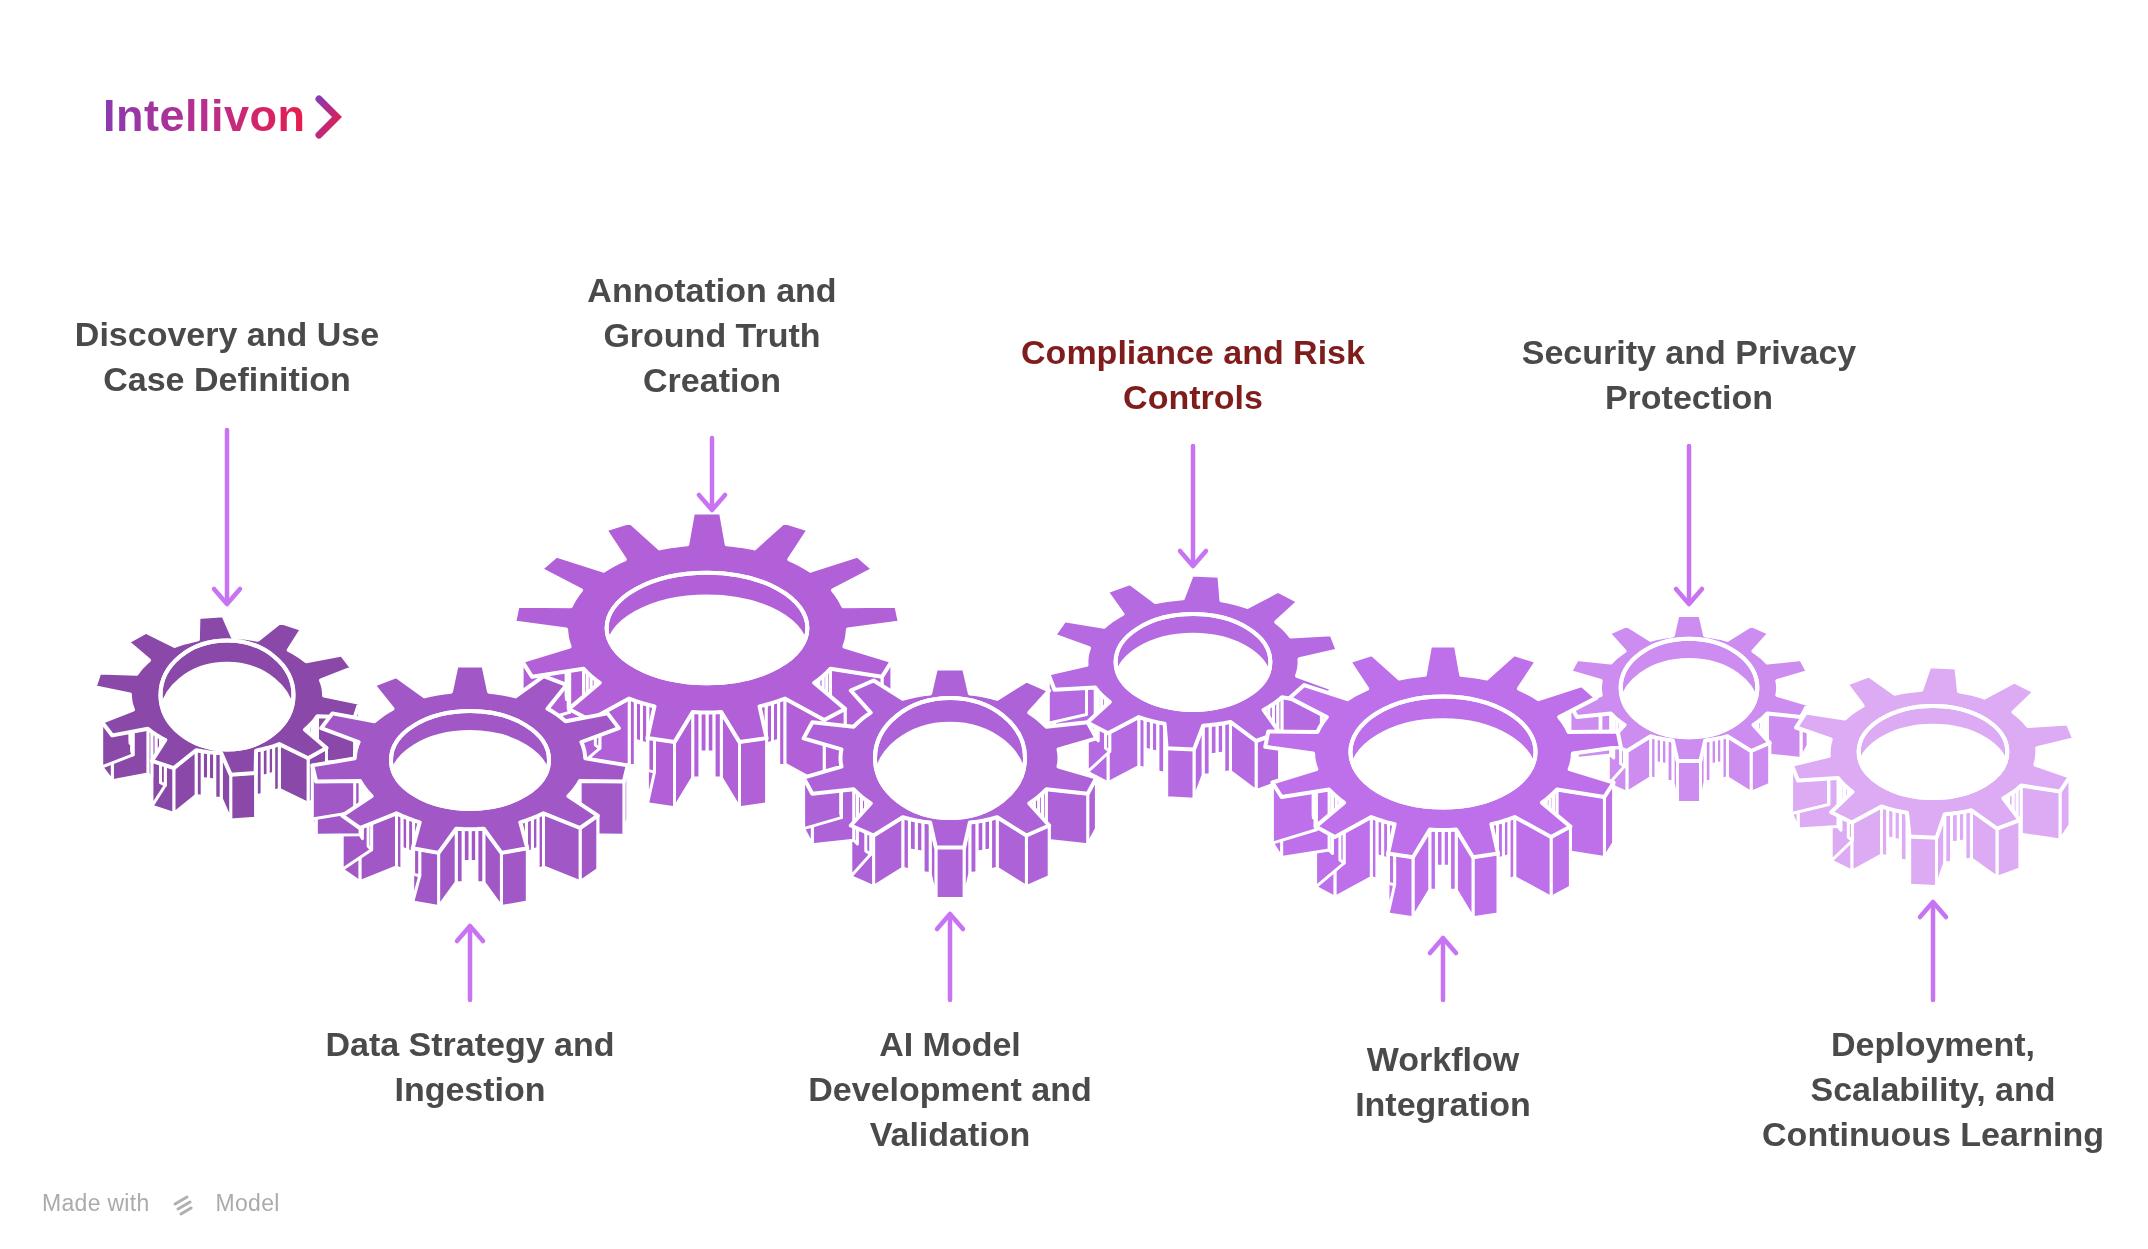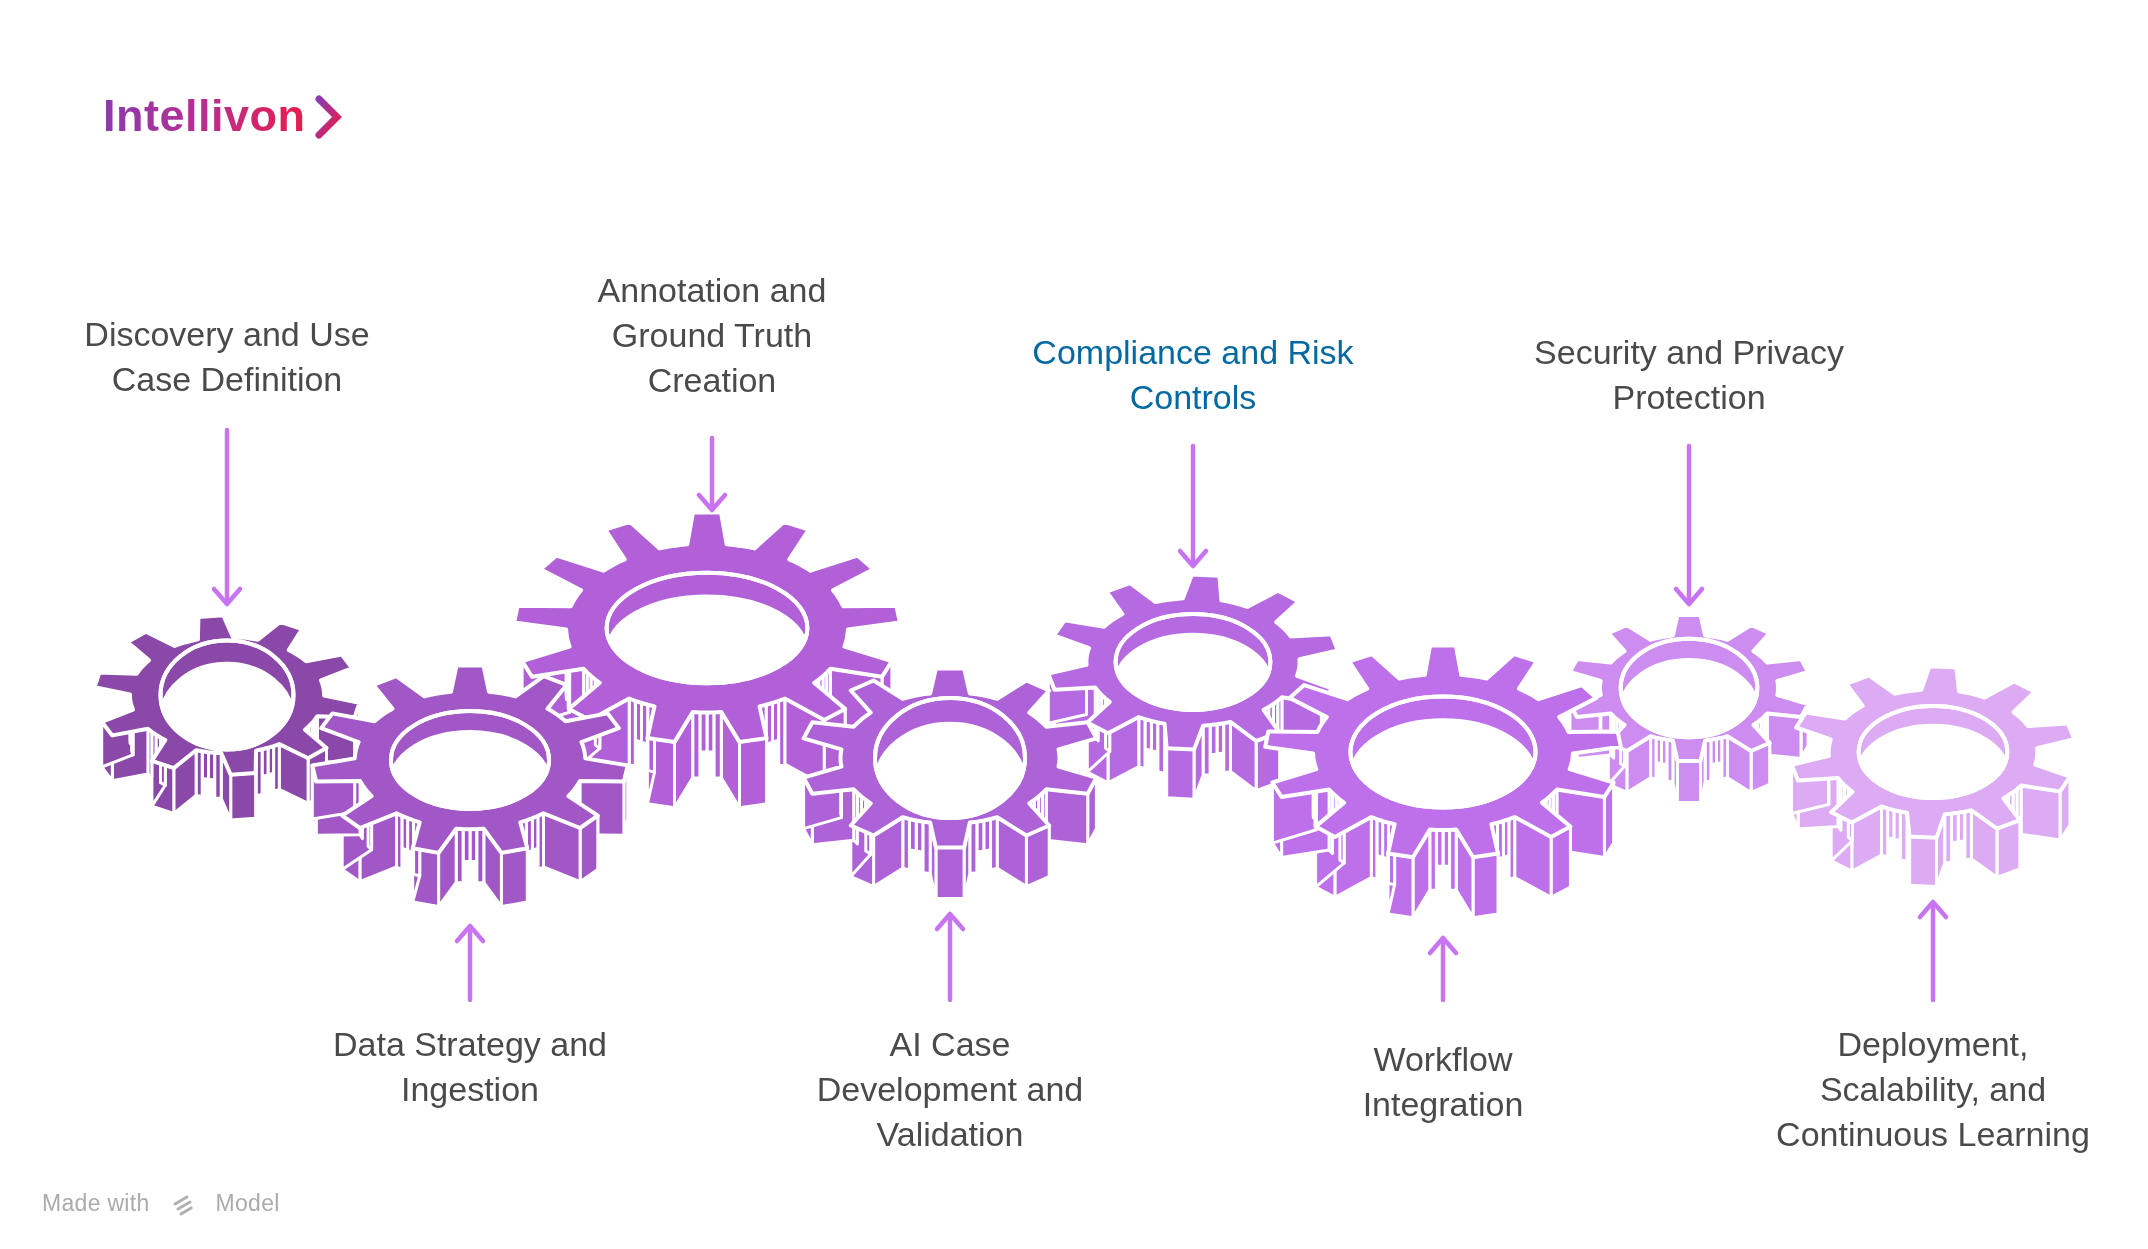--- a/index.html
+++ b/index.html
@@ -7,21 +7,21 @@
   body{font-family:"Liberation Sans",sans-serif}
   .stage{position:relative;width:2148px;height:1249px;background:#fff;overflow:hidden}
   .logo{position:absolute;left:103px;top:90px;display:flex;align-items:center;gap:8px}
   .logo-text{
     font-size:45px;font-weight:700;letter-spacing:.5px;
     background:linear-gradient(90deg,#8b3ab0 0%,#b92f8d 52%,#ea1b49 100%);
     -webkit-background-clip:text;background-clip:text;color:transparent}
   .logo-chevron{display:block;margin-top:2px}
   #gearsvg{position:absolute;left:0;top:0}
   .step-label{position:absolute;width:560px;transform:translateX(-50%);
-    text-align:center;font-size:34px;font-weight:400;color:#4a4a4a;
+    text-align:center;font-size:34px;font-weight:700;color:#4a4a4a;
     line-height:45px;white-space:pre-line}
   .footer{position:absolute;left:42px;top:1190px;display:flex;align-items:center;gap:20px;
     font-size:23px;color:#ababab;font-weight:500;letter-spacing:.3px}
 </style>
 </head>
 <body>
 
 <div class="stage">
 
   <div class="logo">
@@ -465,24 +465,24 @@
     </svg>
 
   <div id="labels">
       <div class="step-label" style="left: 227px; top: 312px; color: rgb(74, 74, 74);">Discovery and Use
 Case Definition</div>
       <div class="step-label" style="left: 470px; top: 1022px; color: rgb(74, 74, 74); text-align: center;">Data Strategy and
 Ingestion</div>
       <div class="step-label" style="left: 712px; top: 268px; color: rgb(74, 74, 74);">Annotation and
 Ground Truth
 Creation</div>
-      <div class="step-label" style="left: 950px; top: 1022px; color: rgb(74, 74, 74);">AI Case
+      <div class="step-label" style="left: 950px; top: 1022px; color: rgb(74, 74, 74);">AI Model
 Development and
 Validation</div>
-      <div class="step-label" style="left: 1193px; top: 330px; color: #0369a1;">Compliance and Risk
+      <div class="step-label" style="left: 1193px; top: 330px; color: #7f1d1d;">Compliance and Risk
 Controls</div>
       <div class="step-label" style="left: 1443px; top: 1022px; color: rgb(74, 74, 74); margin-top: 15px;">Workflow
 Integration</div>
       <div class="step-label" style="left: 1689px; top: 330px; color: rgb(74, 74, 74);">Security and Privacy
 Protection</div>
       <div class="step-label" style="left: 1933px; top: 1022px; color: rgb(74, 74, 74);">Deployment,
 Scalability, and
 Continuous Learning</div>
     </div>
 

